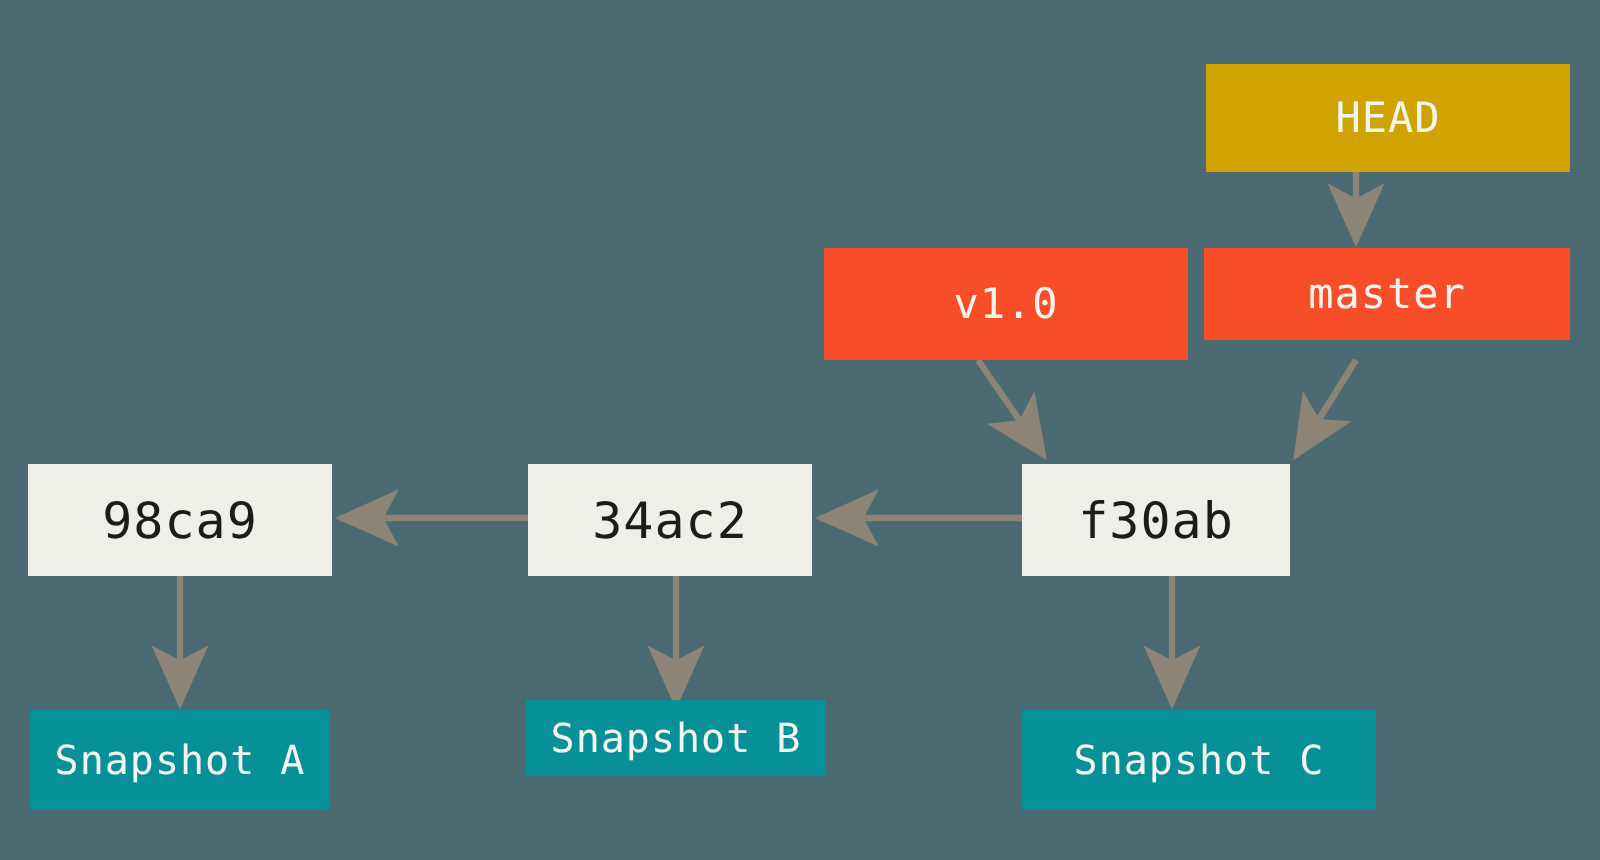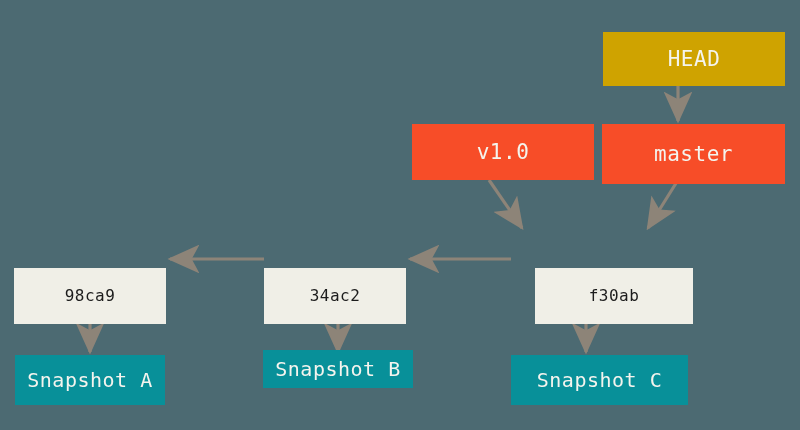--- a/index.html
+++ b/index.html
@@ -43,23 +43,22 @@
     font-family: "DejaVu Sans Mono", "Liberation Mono", monospace;
     font-size: 21px;
     letter-spacing: 0.5px;
     text-align: center;
   }
   
   .node-commit {
     background: #f0efe7;
     color: #1c1c1c;
     font-family: "DejaVu Sans Mono", "Liberation Mono", monospace;
-    font-size: 16px;
+    font-size: 25px;
     letter-spacing: 0.5px;
-    margin-top: 36px;
   }
   
   .node-snapshot {
     background: #089099;
     color: #f4f4ee;
     font-family: "DejaVu Sans Mono", "Liberation Mono", monospace;
     font-size: 20px;
     letter-spacing: 0.5px;
   }
   #edges {
@@ -101,33 +100,33 @@
   </svg>
 
   <div class="node node-head" style="left:603px; top:32px; width:182px; height:54px;">
     <span>HEAD</span>
   </div>
 
   <div class="node node-ref" style="left:412px; top:124px; width:182px; height:56px;">
     <span>v1.0</span>
   </div>
 
-  <div class="node node-ref" style="left:602px; top:124px; width:183px; height:60px;">
+  <div class="node node-ref" style="left:602px; top:124px; width:183px; height:46px;">
     <span>master</span>
   </div>
 
   <div class="node node-commit" style="left:14px; top:232px; width:152px; height:56px;">
     <span>98ca9</span>
   </div>
 
   <div class="node node-commit" style="left:264px; top:232px; width:142px; height:56px;justify-content:center;">
     <span>34ac2</span>
   </div>
 
-  <div class="node node-commit" style="left:535px; top:232px; width:158px; height:56px;">
+  <div class="node node-commit" style="left:511px; top:232px; width:134px; height:56px;">
     <span>f30ab</span>
   </div>
 
   <div class="node node-snapshot" style="left:15px; top:355px; width:150px; height:50px;text-align:center;">
     <span>Snapshot A</span>
   </div>
 
   <div class="node node-snapshot" style="left:263px; top:350px; width:150px; height:38px;align-items:center;">
     <span>Snapshot B</span>
   </div>

